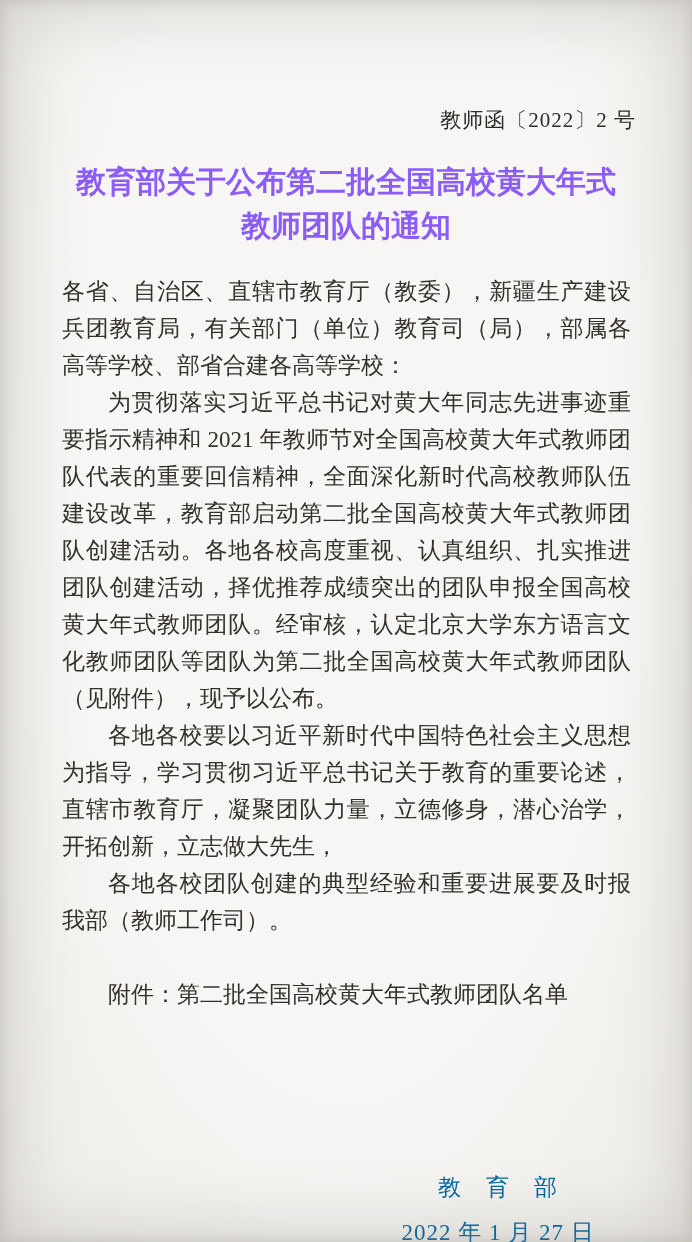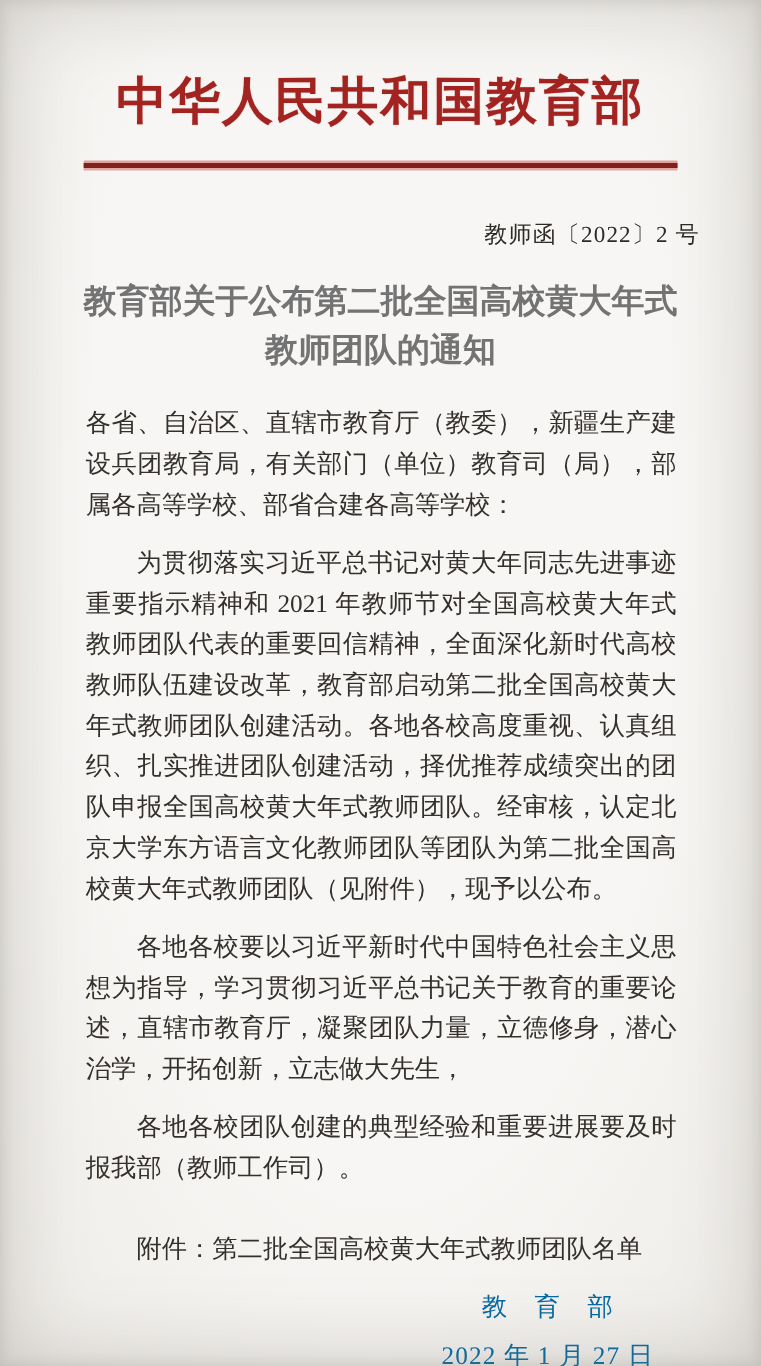--- a/index.html
+++ b/index.html
@@ -50,32 +50,32 @@
     color: #2e2a27;
     letter-spacing: 1px;
   }
   
   .doc-title {
     margin: 26px 40px 0 40px;
     text-align: center;
     font-size: 30px;
     font-weight: 700;
     line-height: 44px;
-    color: #737373;
+    color: #8b5cf6;
   }
   
   .doc-body {
     margin-top: 25px;
     padding: 0 61px 0 62px;
     font-size: 23px;
     line-height: 37px;
     text-align: justify;
     color: #34302c;
   }
-  .doc-body p { margin: 16px; }
+  .doc-body p { margin: 0; }
   .doc-body p.indent { text-indent: 2em; font-family: Liberation Serif, serif; }
   .attachment-line {
     text-indent: 2em;
     margin-top: 37px !important;
   }
   
   .signoff {
     position: absolute;
     top: 1172px;
     right: 44px;
@@ -94,24 +94,20 @@
     box-shadow:
       inset 0 0 70px 8px rgba(125, 120, 112, 0.28),
       inset 0 0 12px 2px rgba(125, 120, 112, 0.18);
   }
 </style>
 </head>
 <body>
 
 <div class="page">
 
-  <div class="letterhead">
-    <div class="org-name">中华人民共和国教育部</div>
-    <div class="red-rule"></div>
-  </div>
 
   <div class="doc-number">教师函〔2022〕2 号</div>
 
   <div class="doc-title">
     <div>教育部关于公布第二批全国高校黄大年式</div>
     <div>教师团队的通知</div>
   </div>
 
   <div class="doc-body">
     <p class="salutation">各省、自治区、直辖市教育厅（教委），新疆生产建设兵团教育局，有关部门（单位）教育司（局），部属各高等学校、部省合建各高等学校：</p>

